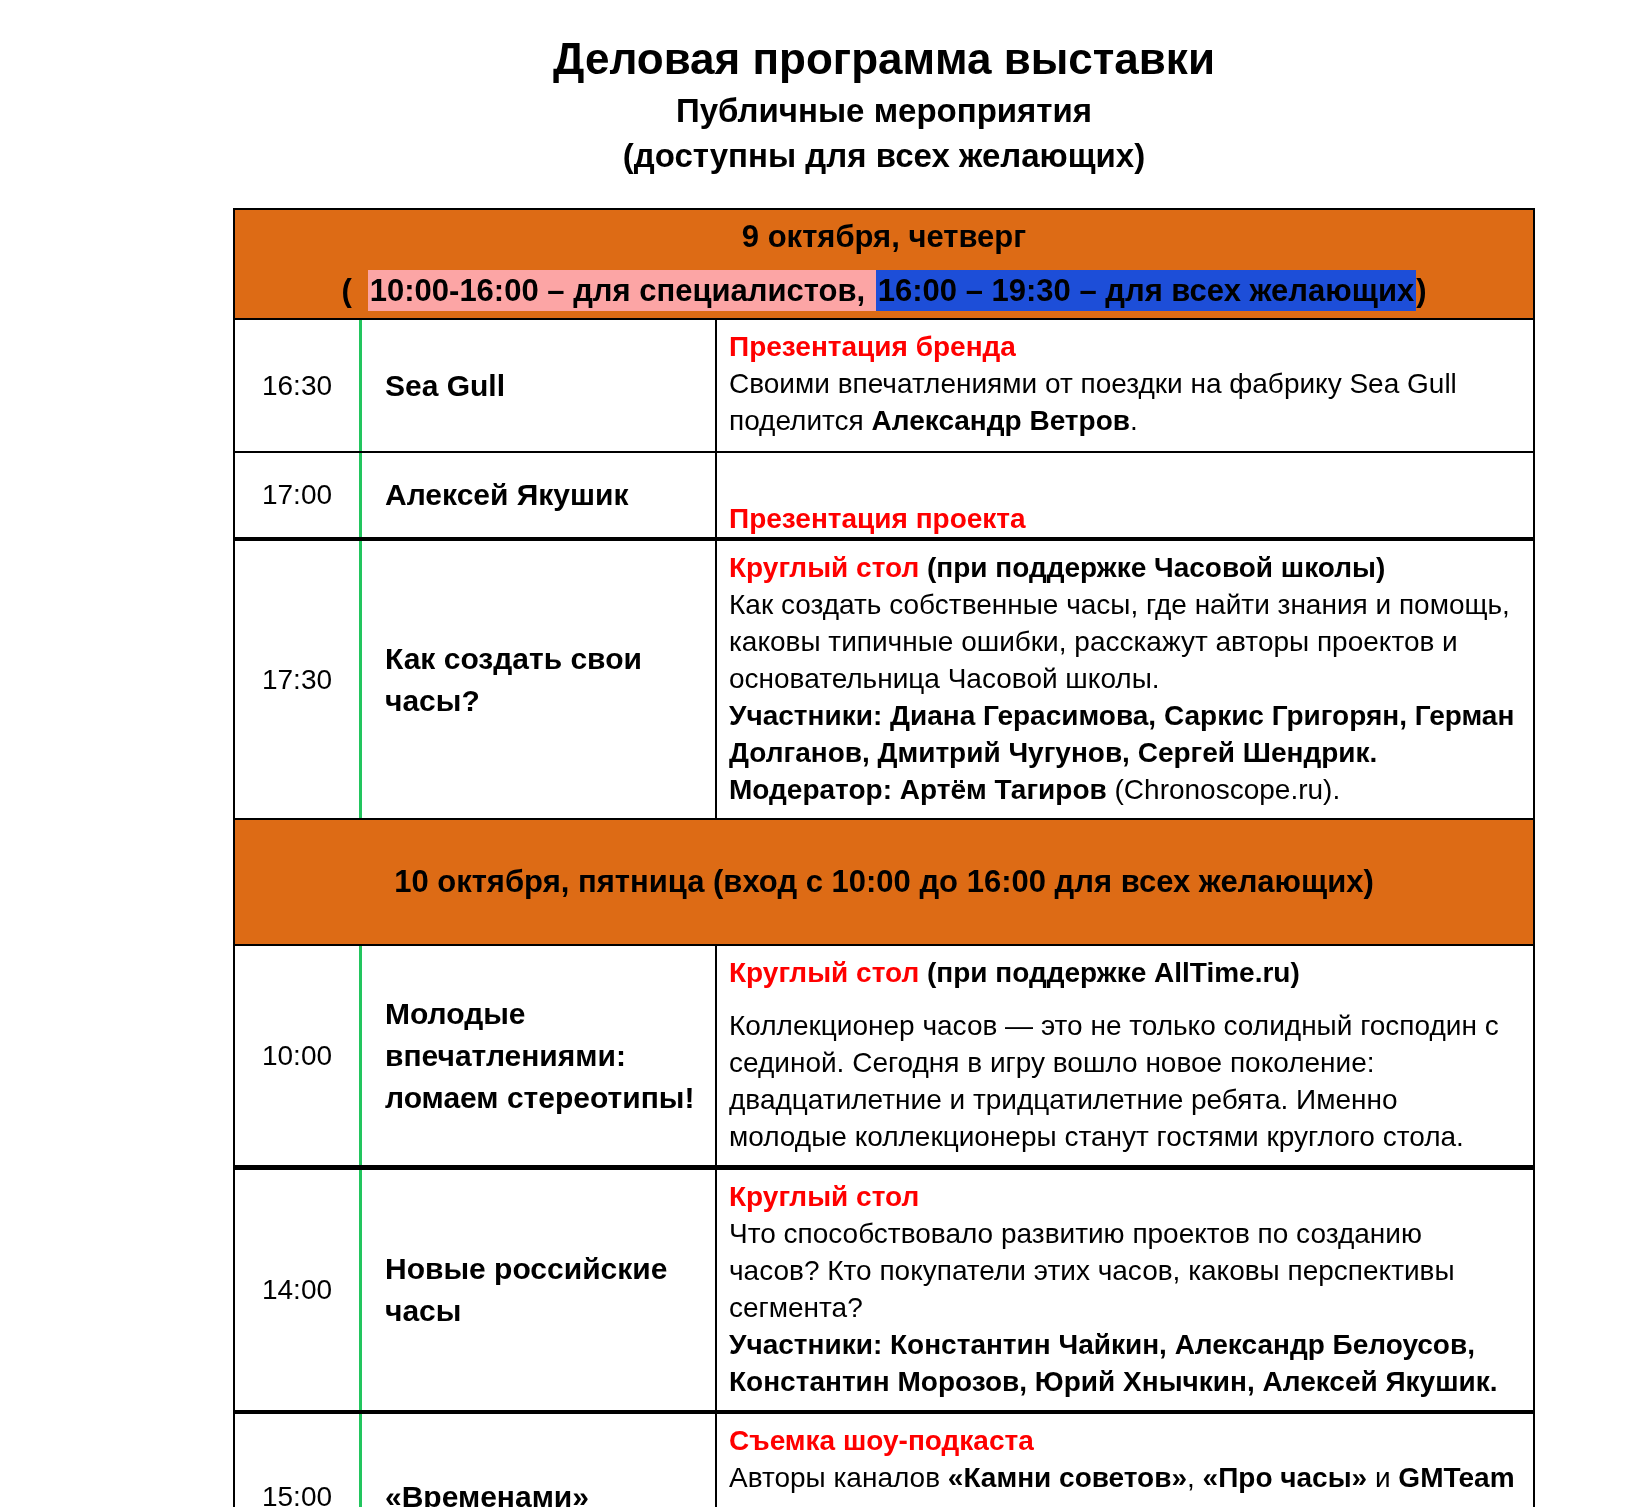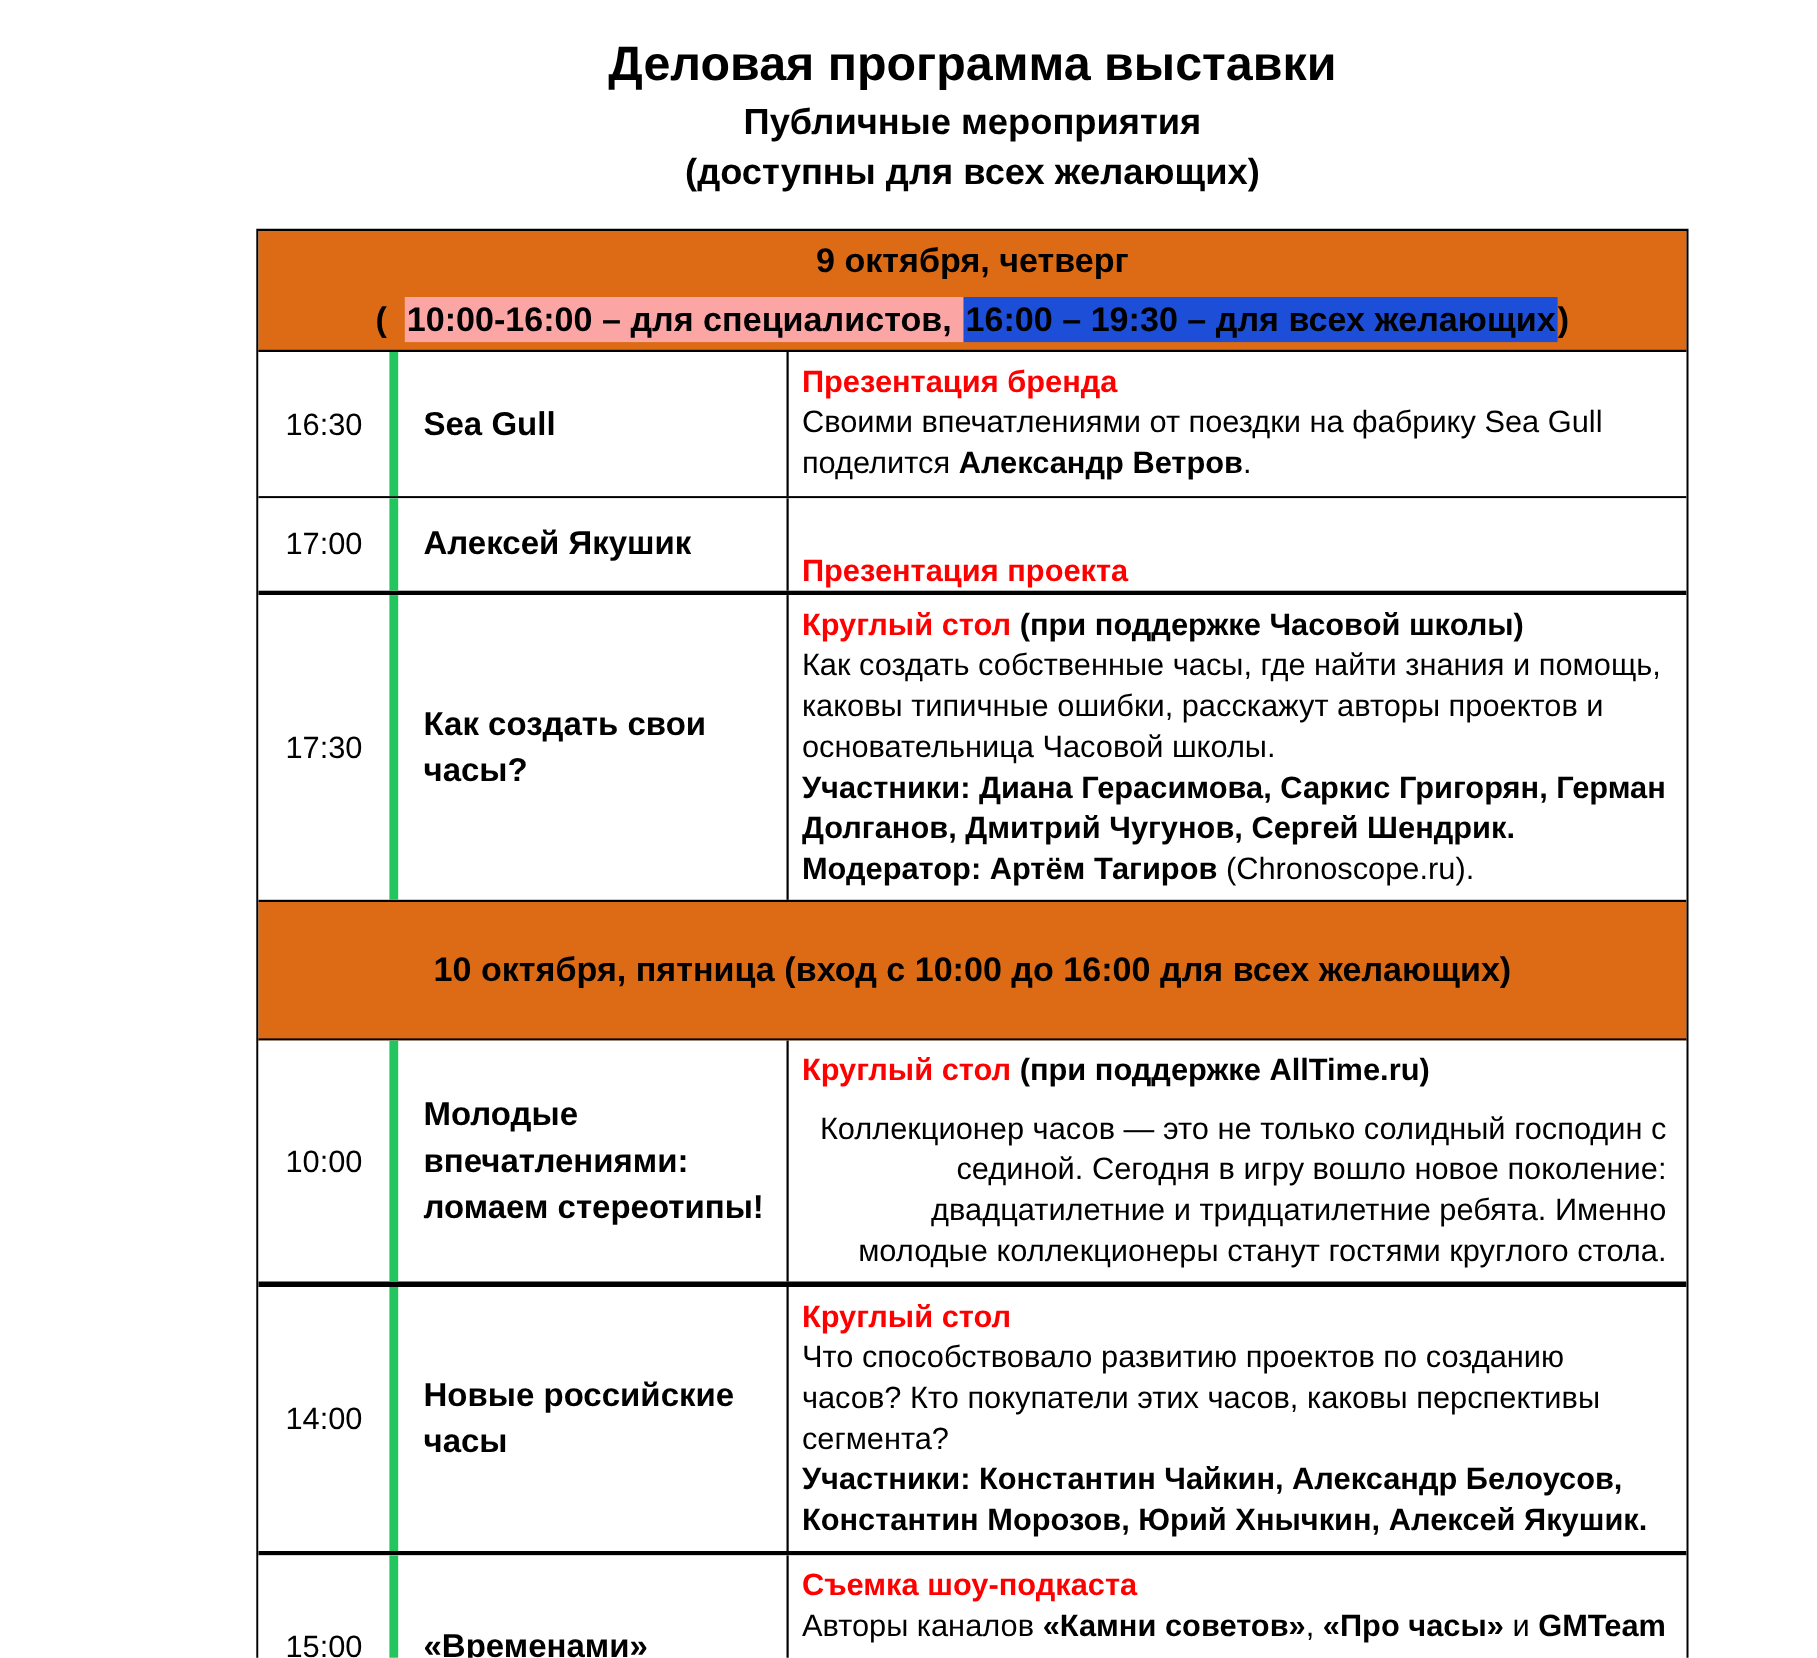--- a/index.html
+++ b/index.html
@@ -32,32 +32,32 @@
     box-sizing:border-box;border-bottom:2px solid #000;background:#fff;
   }
   .row-1{min-height:133px;}
   .row-2{min-height:88px;border-bottom-width:4px;}
   .row-3{min-height:253px;}
   .row-4{min-height:222px;border-bottom-width:5px;}
   .row-5{min-height:164px;border-bottom-width:4px;}
   .row-6{min-height:155px;border-bottom-width:0;}
   .cell{box-sizing:border-box;}
   .cell-time{
-    border-right:8px solid #22c55e;display:flex;align-items:center;justify-content:center;
+    border-right:3px solid #22c55e;display:flex;align-items:center;justify-content:center;
     font-size:28px;line-height:34px;
   }
   .cell-title{
     border-right:2px solid #000;display:flex;align-items:center;
     padding:10px 10px 10px 23px;font-size:30px;font-weight:bold;line-height:42px;
   }
   .cell-desc{padding:8px 18px 10px 12px;font-size:28px;line-height:37px;}
   .cell-desc.vcenter{display:flex;align-items:flex-end;padding-top:0;padding-bottom:0;}
   .red{color:#FF0000;font-weight:bold;}
   .b{font-weight:bold;}
-  .gap-above{margin-top:16px;text-align:right;}
+  .gap-above{margin-top:16px;}
 </style>
 </head>
 <body>
 
 <div class="header-block">
   <div class="doc-title">Деловая программа выставки</div>
   <div class="doc-subtitle">Публичные мероприятия</div>
   <div class="doc-subtitle">(доступны для всех желающих)</div>
 </div>
 

